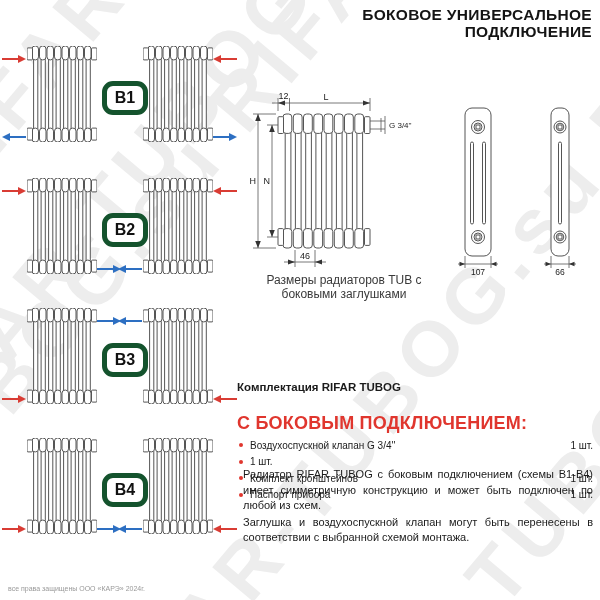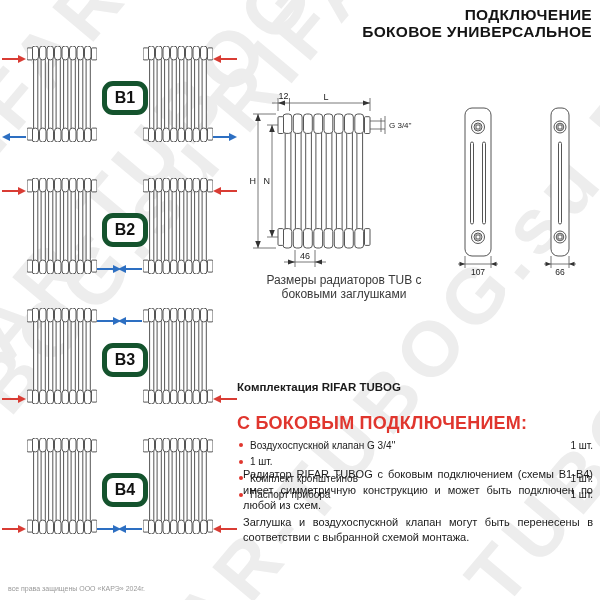--- a/index.html
+++ b/index.html
@@ -59,22 +59,22 @@
     <span class="wm" style="left:-140px;top:430px">RIFAR-TUBOG.su RIFAR-TUBOG.su RIFAR-TUBOG.su</span>
     <span class="wm" style="left:60px;top:720px">RIFAR-TUBOG.su RIFAR-TUBOG.su RIFAR-TUBOG.su</span>
     <span class="wm" style="left:-320px;top:700px">RIFAR-TUBOG.su RIFAR-TUBOG.su RIFAR-TUBOG.su</span>
     <span class="wm" style="left:250px;top:800px">RIFAR-TUBOG.su RIFAR-TUBOG.su RIFAR-TUBOG.su</span>
     <span class="wm" style="left:-100px;top:160px">RIFAR-TUBOG.su RIFAR-TUBOG.su RIFAR-TUBOG.su</span>
   </div>
 
   <div class="layer">
 
     <div class="title">
+      <div>БОКОВОЕ УНИВЕРСАЛЬНОЕ</div>
       <div>ПОДКЛЮЧЕНИЕ</div>
-      <div>БОКОВОЕ УНИВЕРСАЛЬНОЕ</div>
     </div>
 
     <div>
         <div class="scheme" style="top: 46px;">
           <div class="rad-unit" style="left: 0px;">
             <svg class="rad-svg" width="70" height="96" viewBox="0 0 70 96">
               <rect class="dw" x="6.6" y="11.9" width="4.2" height="72.2" rx="1.5"></rect>
               <rect class="dw" x="14.1" y="11.9" width="4.2" height="72.2" rx="1.5"></rect>
               <rect class="dw" x="21.6" y="11.9" width="4.2" height="72.2" rx="1.5"></rect>
               <rect class="dw" x="29.1" y="11.9" width="4.2" height="72.2" rx="1.5"></rect>

